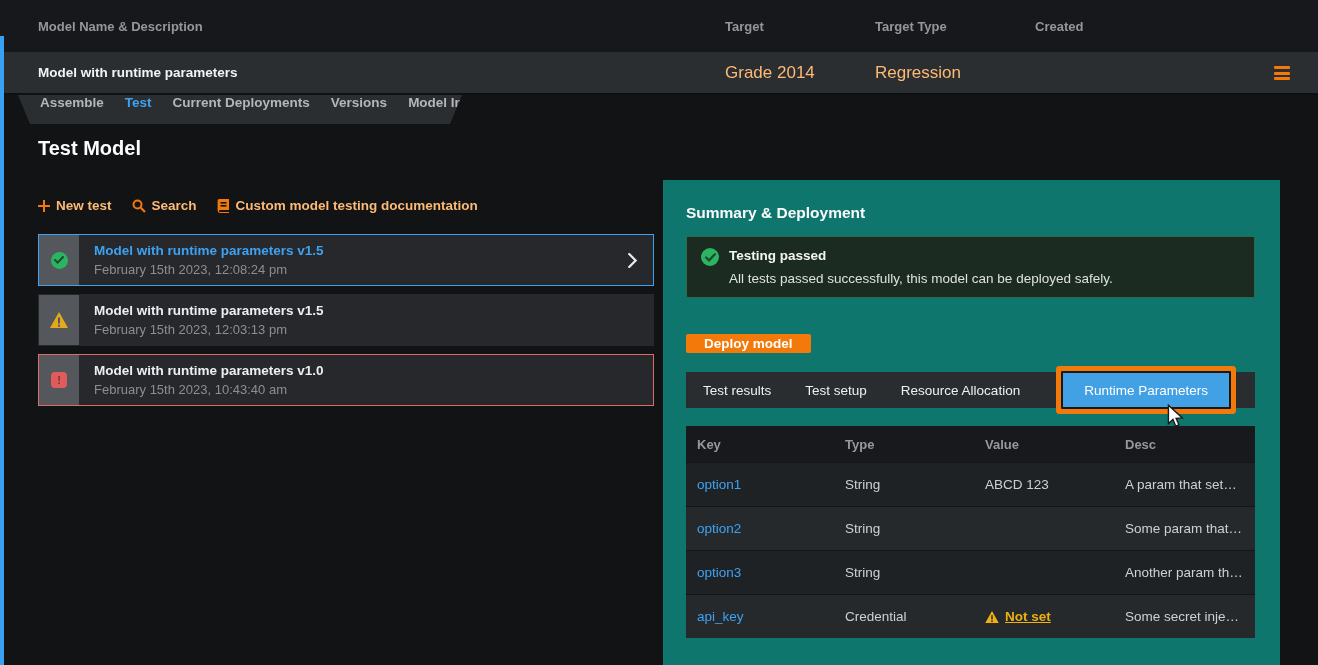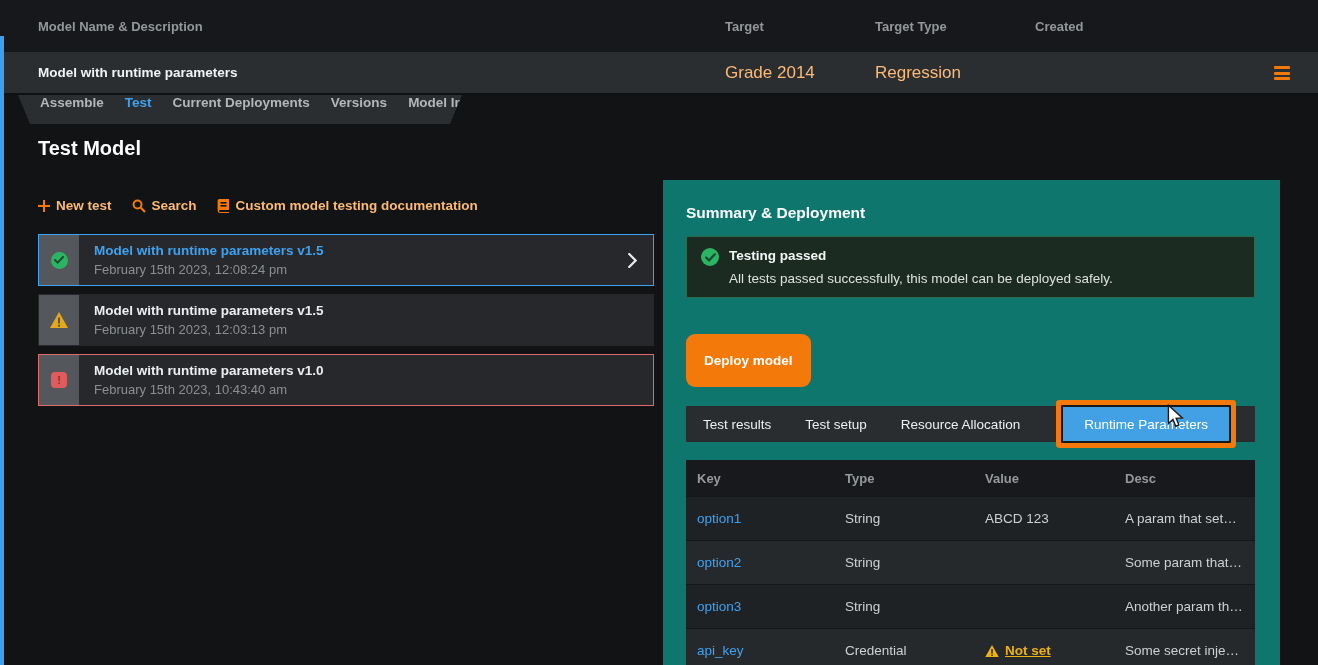--- a/index.html
+++ b/index.html
@@ -63,22 +63,22 @@
   .panel h2 { font-size: 15.5px; font-weight: bold; color: #fbfcfd; }
 
   .banner { margin-top: 14px; background: #1b2b22; border: 1px solid #2c6b4a; border-radius: 2px;
     padding: 11px 14px; }
   .banner-head { display: flex; align-items: flex-start; gap: 10px; }
   .banner-title { font-size: 13.5px; font-weight: bold; color: #f4f6f5; }
   .banner-msg { font-size: 13.5px; color: #dde2de; margin: 5px 0 0 28px; }
   .icon-circle-pass.lg { width: 18px; height: 18px; }
 
   .deploy-btn { margin-top: 36px; display: inline-block; background: #f2790a; color: #ffffff;
-    border: none; border-radius: 9px; font-family: inherit; font-size: 13.5px; font-weight: bold;
-    padding: 19px 18px; cursor: pointer; }
+    border: none; border-radius: 2px; font-family: inherit; font-size: 13.5px; font-weight: bold;
+    padding: 2px 18px; cursor: pointer; }
 
   .rp-tabs { margin-top: 19px; display: inline-flex; align-items: center; background: #2a2d30; height: 36px; }
   .rp-tab { padding: 0 17px; font-size: 13.5px; color: #eef0f1; cursor: pointer; white-space: nowrap;
     height: 36px; display: flex; align-items: center; }
   .rp-tab.active { position: relative; z-index: 2; background: #42a1e4; color: #ffffff;
     height: 38px; padding: 0 21px; border: 2px solid #16181a; border-radius: 1px;
     box-shadow: 0 0 0 5px #f2790a; margin: 0 24px; }
 
   .param-table { margin-top: 18px; width: 569px; font-size: 13.5px; }
   .pt-row { display: grid; grid-template-columns: 148px 140px 140px 1fr; align-items: center; }

